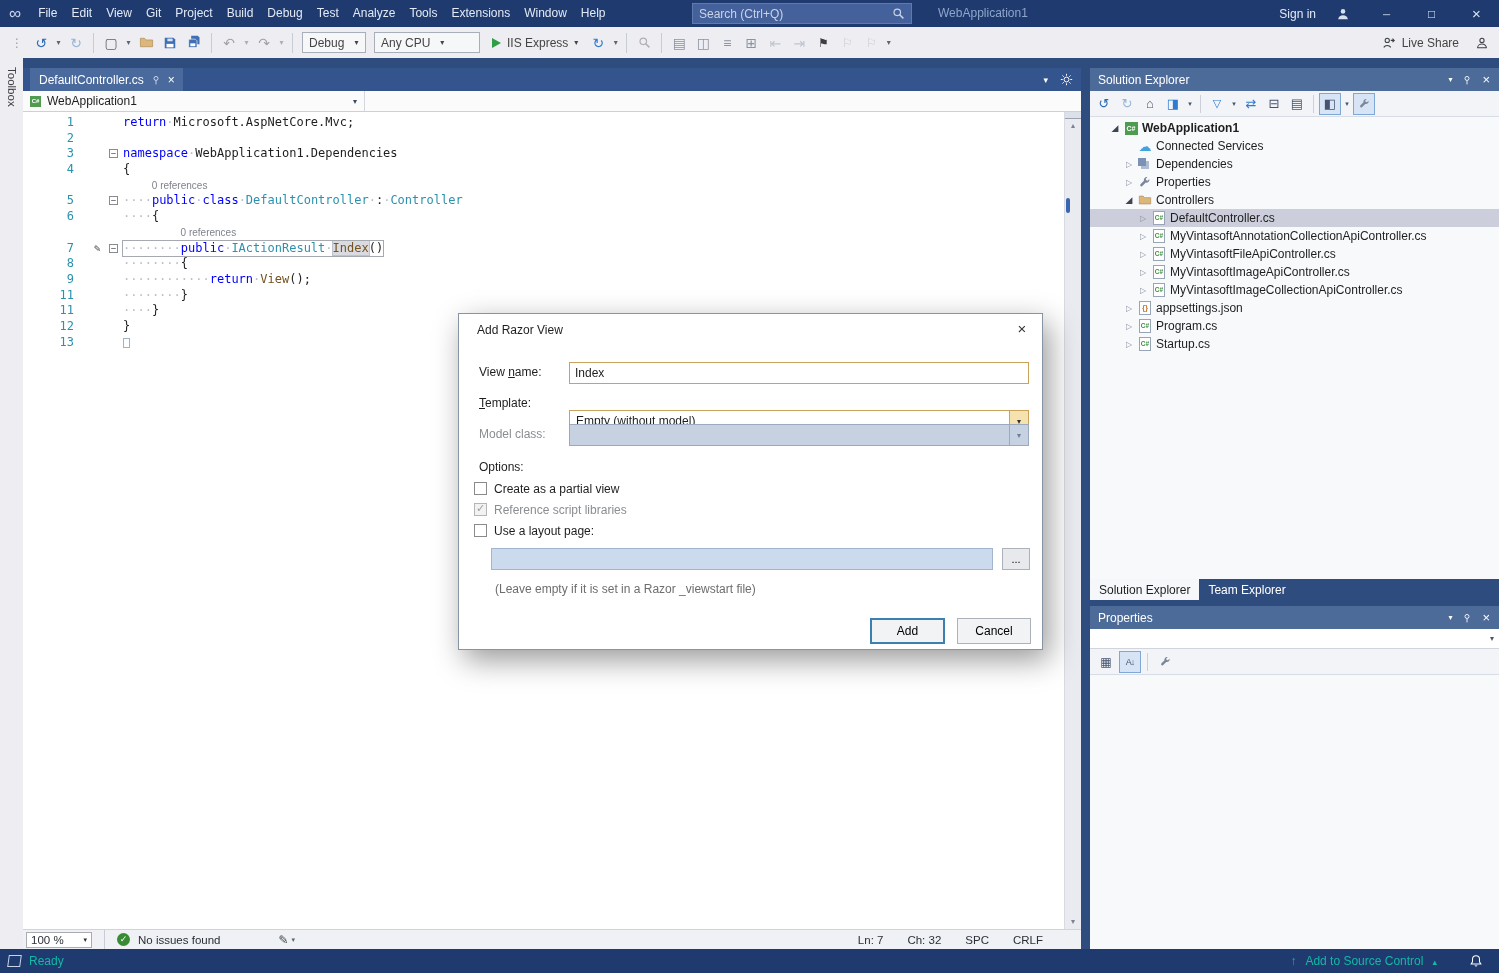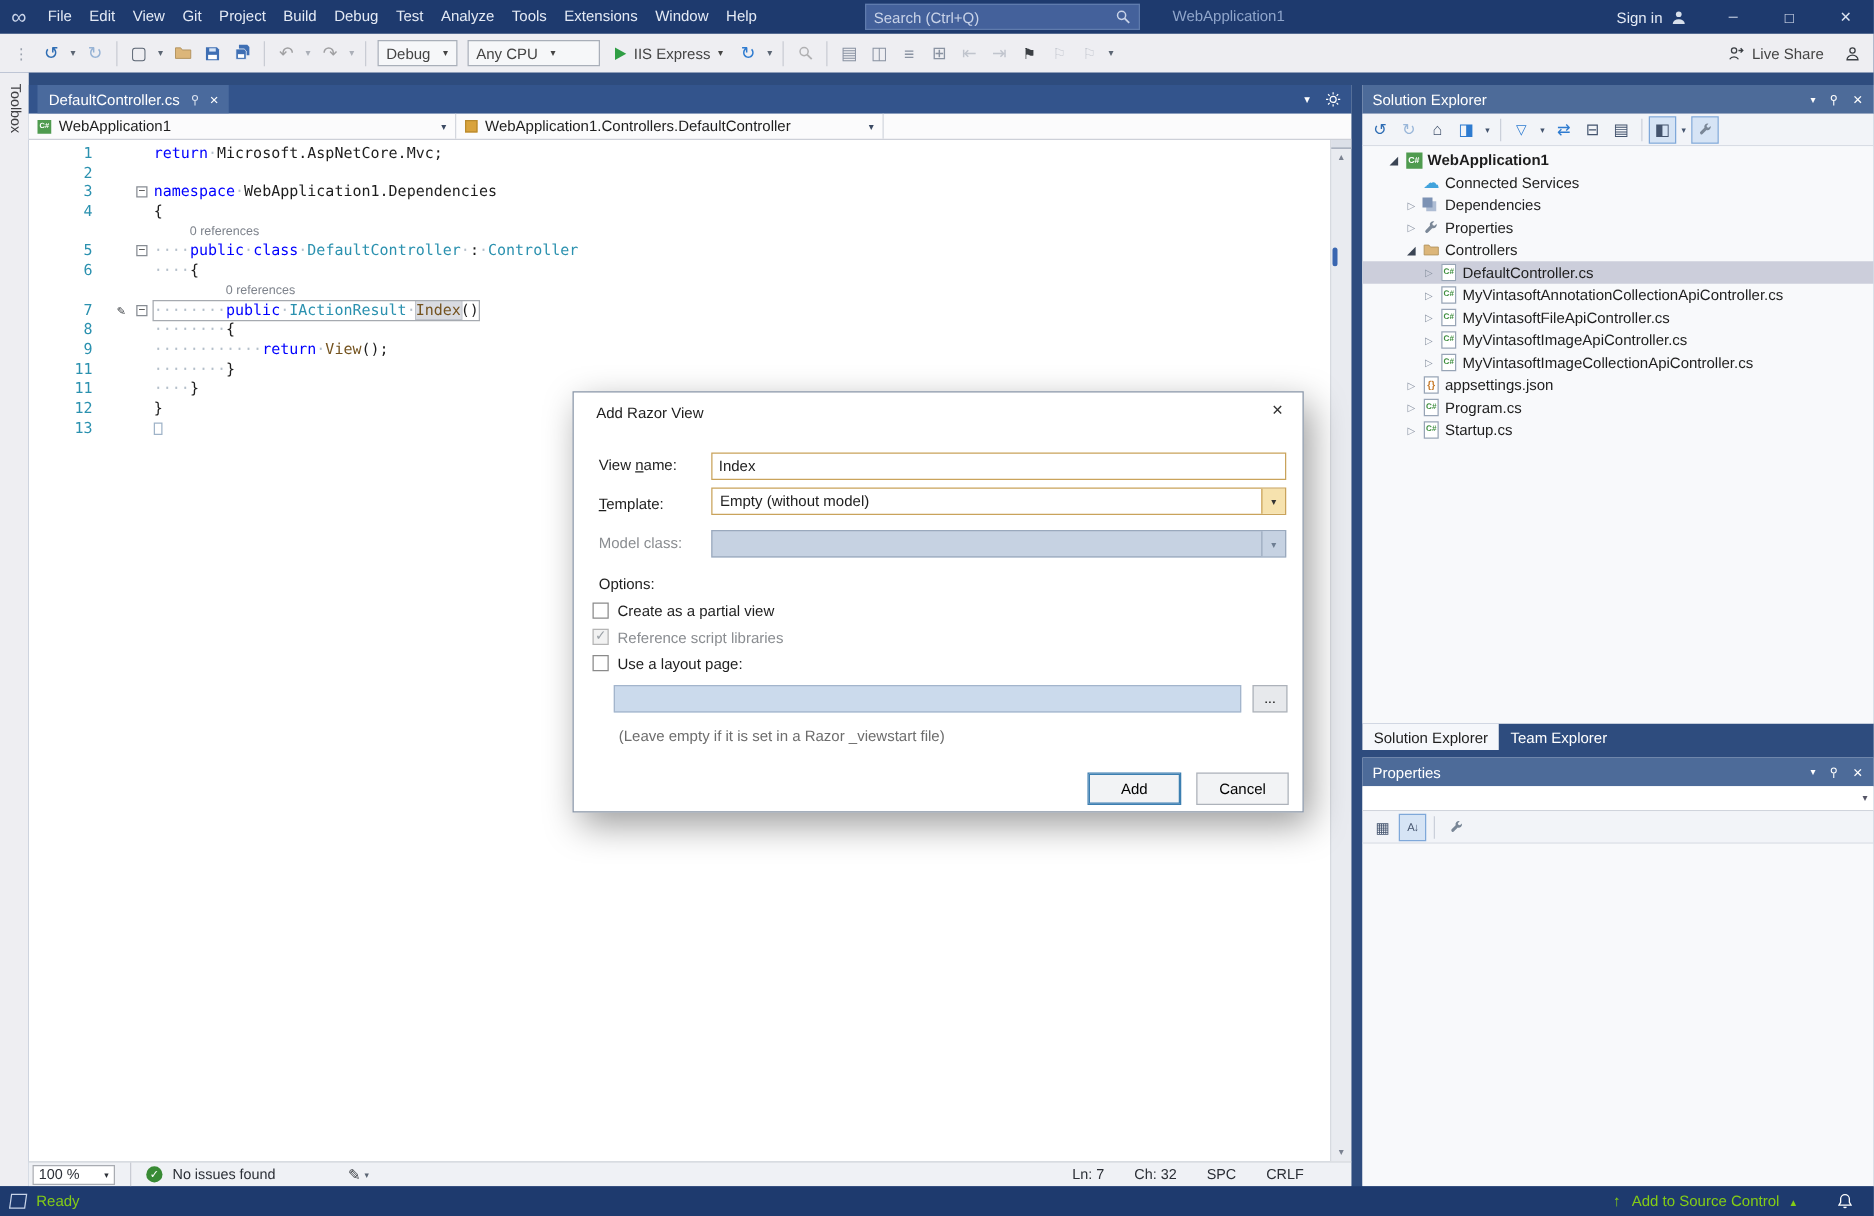--- a/index.html
+++ b/index.html
@@ -8,21 +8,21 @@
 
   
   #titlebar{position:absolute;left:0;top:0;width:100%;height:27px;background:#1E3A6E;display:flex;align-items:center;color:#E4EAF5}
   .vslogo{font-size:17px;margin:0 10px 0 9px;color:#C9D4EA}
   #menubar{white-space:nowrap}
   .menu-item{padding:0 7px;line-height:27px;display:inline-block;cursor:default}
   .qsearch{position:absolute;left:692px;top:3px;width:220px;height:21px;background:#44619B;border:1px solid #5F7BAD;display:flex;align-items:center;padding:0 6px;color:#C9D3E8}
   .qsearch .qs-text{flex:1}
   .apptitle{position:absolute;left:938px;top:0;line-height:27px;color:#8FA5CB}
   .tb-right{margin-left:auto;display:flex;align-items:center;height:100%}
-  .signin{display:flex;align-items:center;gap:6px;padding:0 14px}
+  .signin{display:flex;align-items:center;gap:20px;padding:0 14px}
   .wbtn{width:45px;text-align:center;line-height:27px;font-size:13px;color:#DDE4F2}
   .g-min::after{content:"─";font-size:10px}
   .g-max::after{content:"□";font-size:12px}
   .g-x::after{content:"×";font-size:15px}
   .svgic{display:inline-flex;align-items:center;justify-content:center}
 
   
   #toolbar{position:absolute;top:27px;left:0;width:100%;height:31px;background:#EEEEF2;display:flex;align-items:center;padding:0 6px;gap:2px;color:#444}
   .tbi{width:22px;height:22px;display:flex;align-items:center;justify-content:center;font-size:14px}
   .chev{width:9px;font-size:8px;color:#5B6573;display:flex;align-items:center;justify-content:center}
@@ -157,21 +157,21 @@
   .pcombo{height:20px;background:#fff;border-bottom:1px solid #D0D4DC;display:flex;align-items:center;justify-content:flex-end;padding:0 5px;flex:none;color:#556}
   .pcombo .g-chev{font-size:8px}
   .ptoolbar{height:26px;background:#F2F4F8;border-bottom:1px solid #D8DCE4;display:flex;align-items:center;gap:4px;padding:0 6px;flex:none;color:#44546E}
   .pi{width:20px;height:20px;display:flex;align-items:center;justify-content:center;font-size:12px}
   .pi.pressed{background:#D6E4F5;outline:1px solid #7FA8D9}
   .g-grid::after{content:"▦"}
   .g-az::after{content:"A↓";font-size:9px;letter-spacing:-1px}
   .pbody{flex:1;background:#F8F9FB}
 
   
-  #statusbar{position:absolute;left:0;top:949px;width:100%;height:24px;background:#1E3A6E;color:#84cc16;display:flex;align-items:center;padding:0 16px 0 8px;gap:8px}
+  #statusbar{position:absolute;left:0;top:949px;width:100%;height:24px;background:#1E3A6E;color:#14b8a6;display:flex;align-items:center;padding:0 16px 0 8px;gap:8px}
   .sb-taskico{width:13px;height:12px;border:1px solid #C8D4E8;position:relative;flex:none;transform:skewX(-8deg)}
   .sb-right{margin-left:auto;display:flex;align-items:center;gap:9px}
   .g-uparrow::after{content:"↑";font-size:12px}
   .g-caretup::after{content:"▴";font-size:9px}
 
   
   #dialog{position:absolute;left:458px;top:313px;width:585px;height:337px;background:#fff;border:1px solid #8794A6;box-shadow:6px 10px 28px rgba(0,0,0,.4);z-index:50}
   .dlg-title{position:absolute;left:18px;top:9px}
   .dlg-close{position:absolute;right:10px;top:5px;width:20px;height:20px;text-align:center;line-height:20px;color:#333}
   .dlg-label{position:absolute;left:20px;height:16px}
@@ -339,25 +339,20 @@
           </svg>
         </span>
     </div>
   </div>
   <div class="crumbbar">
     <div class="crumb">
       <span class="bc-ic bc-project"></span>
       <span>WebApplication1</span>
       <span class="g-chev"></span>
     </div>
-    <div class="crumb">
-      <span class="bc-ic bc-class"></span>
-      <span>WebApplication1.Controllers.DefaultController</span>
-      <span class="g-chev"></span>
-    </div>
     <div class="crumb crumb-fill"></div>
   </div>
   <div class="codewrap">
     <div id="code">
         <div class="code-row"><span class="ln">1</span><span class="glyph"></span><span class="fold"></span><span class="code-text"><span class="c-kw">return</span><span class="c-ws">·</span><span class="c-pl">Microsoft.AspNetCore.Mvc;</span></span></div>
         <div class="code-row"><span class="ln">2</span><span class="glyph"></span><span class="fold"></span><span class="code-text"></span></div>
         <div class="code-row"><span class="ln">3</span><span class="glyph"></span><span class="fold"><span class="foldbox">−</span></span><span class="code-text"><span class="c-kw">namespace</span><span class="c-ws">·</span><span class="c-pl">WebApplication1.Dependencies</span></span></div>
         <div class="code-row"><span class="ln">4</span><span class="glyph"></span><span class="fold"></span><span class="code-text"><span class="c-pl">{</span></span></div>
         <div class="code-row lens-row"><span class="ln"></span><span class="glyph"></span><span class="fold"></span><span class="lens-text" style="padding-left: 28.8px;">0 references</span></div>
         <div class="code-row"><span class="ln">5</span><span class="glyph"></span><span class="fold"><span class="foldbox">−</span></span><span class="code-text"><span class="c-ws">····</span><span class="c-kw">public</span><span class="c-ws">·</span><span class="c-kw">class</span><span class="c-ws">·</span><span class="c-ty">DefaultController</span><span class="c-ws">·</span><span class="c-pl">:</span><span class="c-ws">·</span><span class="c-ty">Controller</span></span></div>
@@ -589,21 +584,21 @@
 <div id="dialog">
   <span class="dlg-title">Add Razor View</span>
   <span class="dlg-close g-x"></span>
 
   <label class="dlg-label" style="top:51px"><span>View </span><span class="mn">n</span><span>ame:</span></label>
   <div class="fld" style="top:48px">
     <input id="vn-input" type="text" value="Index" style="">
   </div>
 
   <label class="dlg-label" style="top:82px"><span></span><span class="mn">T</span><span>emplate:</span></label>
-  <div class="fld combo-box" style="top:76px">
+  <div class="fld combo-box" style="top:96px">
     <span>Empty (without model)</span>
     <span class="ddbtn g-chev"></span>
   </div>
 
   <label class="dlg-label disabled" style="top:113px">Model class:</label>
   <div class="fld combo-box disabled" style="top:110px">
     <span class="ddbtn g-chev"></span>
   </div>
 
   <label class="dlg-label" style="top:146px">Options:</label>

